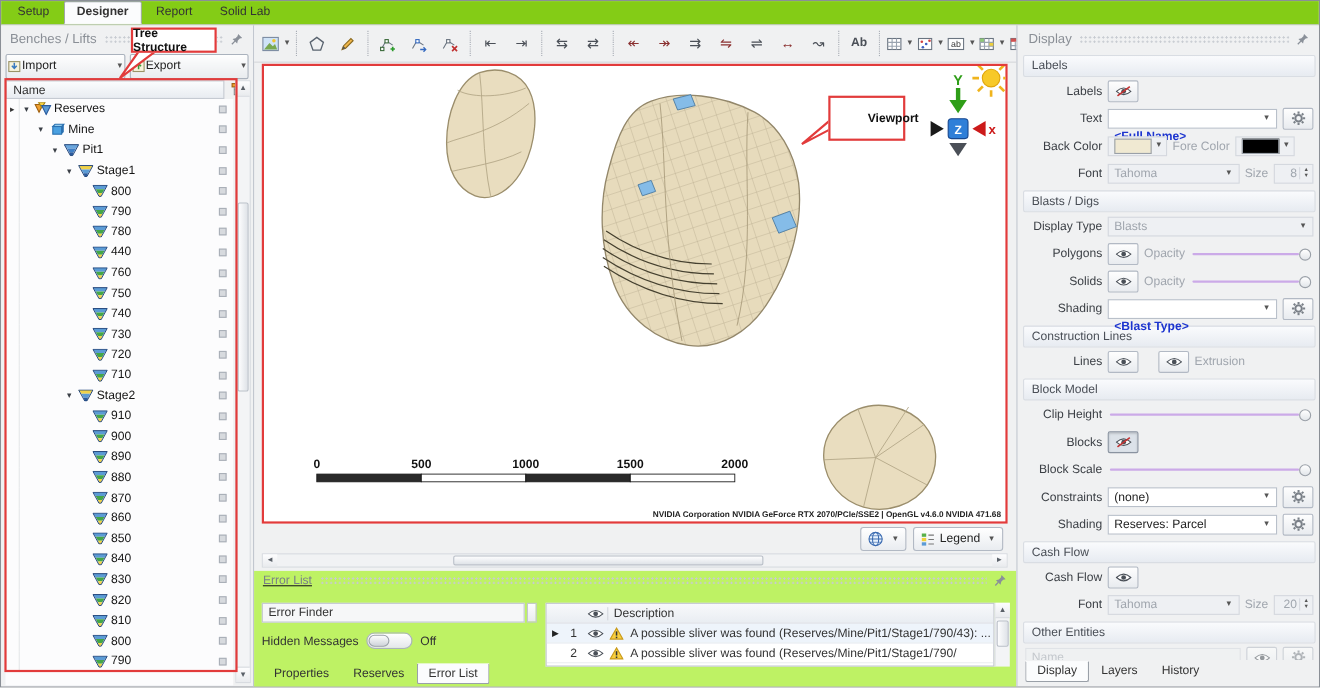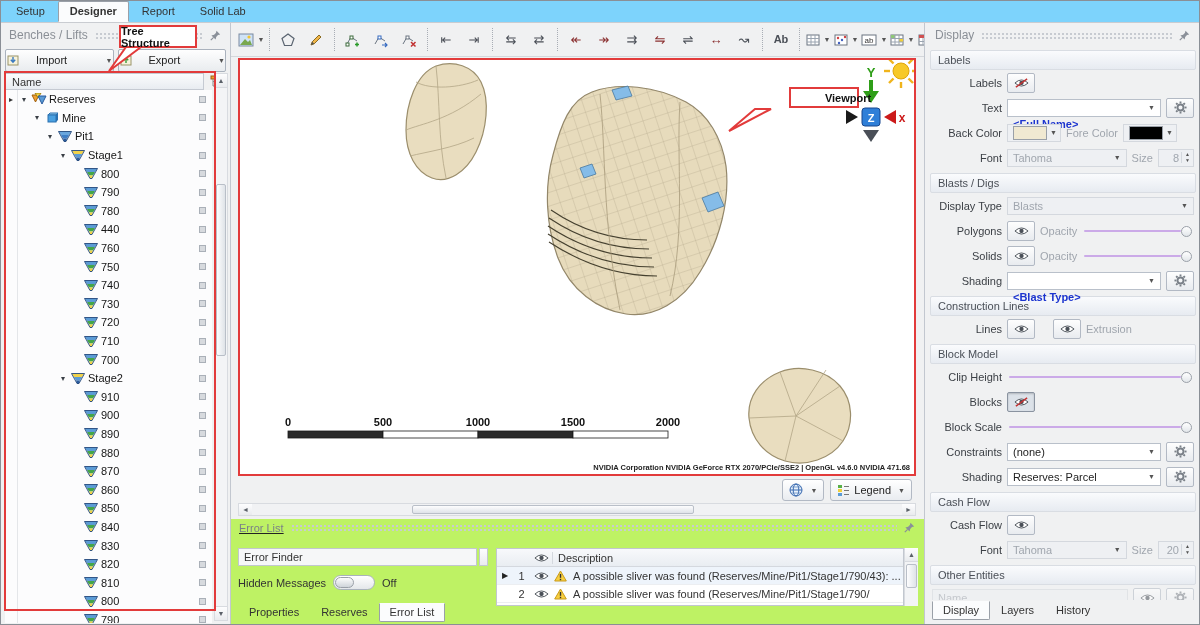--- a/index.html
+++ b/index.html
@@ -1,19 +1,19 @@
 <!DOCTYPE html>
 <html><head>
 <meta charset="utf-8">
 <style>
   html,body{margin:0;padding:0;background:#d8d8d8;}
   .window{position:relative;width:1200px;height:625px;background:#f0f1f2;border:1px solid #8a8f96;
     font-family:"Liberation Sans",sans-serif;font-size:11px;color:#222;overflow:hidden;box-sizing:border-box;}
   
-  .tabstrip{position:absolute;left:0;top:0;right:0;height:22px;background:#7dd3fc;border-bottom:1px solid #c9ccd1;
+  .tabstrip{position:absolute;left:0;top:0;right:0;height:22px;background:#84cc16;border-bottom:1px solid #c9ccd1;
     display:flex;align-items:flex-end;padding-left:3px;box-sizing:border-box;}
   .tab{padding:3px 11px 4px;margin-right:1px;border:1px solid transparent;color:#333;}
   .tab.active{background:#fbfcfd;border-color:#9aa0a8;border-bottom-color:#fbfcfd;border-radius:2px 2px 0 0;font-weight:bold;}
   
   .title-fill{flex:1;height:7px;margin:0 7px;background-image:radial-gradient(#c7cbd1 0.8px,transparent 0.9px);background-size:4px 4px;}
   .pin{width:12px;display:inline-flex;}
   .car{font-size:7px;color:#555;margin-left:auto;padding-left:3px;}
   .i{display:inline-flex;align-items:center;justify-content:center;}
   .ctl-btn{width:26px;height:18px;border:1px solid #b2b9c4;border-radius:2px;flex:none;
     background:linear-gradient(#fefefe,#e8ebef);display:inline-flex;align-items:center;justify-content:center;}
@@ -21,21 +21,21 @@
   .dd{flex:1;height:18px;border:1px solid #b9c0ca;background:#fff;display:flex;align-items:center;padding:0 5px;min-width:0;box-sizing:border-box;}
   .dd.disabled{background:#eef0f3;border-color:#d4d8de;color:#a0a6ae;}
   .dd .val{white-space:nowrap;overflow:hidden;}
   .blue{color:#1c34cf;font-weight:bold;margin-top:32px;}
   .dis{color:#a0a6ae;}
   
   .left-panel{position:absolute;left:0;top:22px;width:230px;bottom:0;background:#f0f1f2;border-right:1px solid #c2c7cf;box-sizing:border-box;}
   .lp-title{height:24px;display:flex;align-items:center;padding:0 8px;color:#8a8f96;font-size:12px;}
   .lp-buttons{display:flex;gap:4px;padding:1px 4px;height:24px;align-items:center;}
   .tool-btn{flex:1;height:21px;border:1px solid #aab2bd;border-radius:2px;background:linear-gradient(#fefefe,#e9ecef);
-    display:flex;align-items:center;justify-content:center;gap:16px;}
+    display:flex;align-items:center;justify-content:center;gap:0;}
   .tree-header{position:absolute;left:4px;top:50px;right:26px;height:17px;background:linear-gradient(#fbfcfd,#e8ecf1);
     border:1px solid #c5cad2;display:flex;align-items:center;padding:0 6px;color:#333;box-sizing:border-box;}
   .tree-icon-btn{position:absolute;right:3px;top:50px;width:20px;height:17px;display:flex;align-items:center;justify-content:center;}
   .tree-body{position:absolute;left:4px;top:67px;right:18px;bottom:1px;overflow:hidden;background:#fcfcfd;}
   .tree-row{height:18.6px;display:flex;align-items:center;color:#151515;}
   .gutter{width:12px;align-self:stretch;display:flex;align-items:center;justify-content:center;font-size:8px;color:#333;
     border-right:1px solid #e4e6e9;flex:none;}
   .tw{width:12px;text-align:center;color:#3a3f46;font-size:8px;flex:none;}
   .ticon{width:17px;display:flex;justify-content:center;flex:none;}
   .tlabel{margin-left:2px;white-space:nowrap;}
@@ -384,35 +384,20 @@
               <polygon points="3,4 11,4 9,7.5 5,7.5" fill="#43a649"></polygon>
               <polygon points="5,7.5 9,7.5 8,10.5 6,10.5" fill="#f0d24a"></polygon>
               <polygon points="0.5,0.5 13.5,0.5 8,10.5 6,10.5" fill="none" stroke="#23477c" stroke-width="0.9"></polygon>
             </svg>
           </span>
           <span class="tlabel">710</span>
           <span class="tmark"></span>
         </div>
         <div class="tree-row">
           <span class="gutter"></span>
-          <span style="width:52px;flex:none"></span>
-          <span class="tw"></span>
-          <span class="ticon">
-            <svg width="14" height="11" viewBox="0 0 14 11">
-              <polygon points="0.5,0.5 13.5,0.5 11,4 3,4" fill="#5b9bd5"></polygon>
-              <polygon points="3,4 11,4 9,7.5 5,7.5" fill="#43a649"></polygon>
-              <polygon points="5,7.5 9,7.5 8,10.5 6,10.5" fill="#f0d24a"></polygon>
-              <polygon points="0.5,0.5 13.5,0.5 8,10.5 6,10.5" fill="none" stroke="#23477c" stroke-width="0.9"></polygon>
-            </svg>
-          </span>
-          <span class="tlabel">700</span>
-          <span class="tmark"></span>
-        </div>
-        <div class="tree-row">
-          <span class="gutter"></span>
           <span style="width:39px;flex:none"></span>
           <span class="tw">▾</span>
           <span class="ticon">
             <svg width="14" height="11" viewBox="0 0 14 11">
               <polygon points="0.5,0.5 13.5,0.5 11,4 3,4" fill="#f0d24a"></polygon>
               <polygon points="3,4 11,4 9,7.5 5,7.5" fill="#5b9bd5"></polygon>
               <polygon points="5,7.5 9,7.5 8,10.5 6,10.5" fill="#2a5b9e"></polygon>
               <polygon points="0.5,0.5 13.5,0.5 8,10.5 6,10.5" fill="none" stroke="#23477c" stroke-width="0.9"></polygon>
             </svg>
           </span>
@@ -1298,20 +1283,20 @@
         <div class="dtab">History</div>
       </div>
   </div>
 
   <div class="callout" id="co-tree" style="left:118px;top:24px;width:78px;height:23px;">
     <span>Tree Structure</span>
   </div>
   <svg class="callout-tail" style="left:104px;top:45px;" width="40" height="27">
     <polygon points="21,1 36,1 4,25" fill="#ffffff" stroke="#e23b3b" stroke-width="2"></polygon>
   </svg>
-  <div class="callout" id="co-vp" style="left:788px;top:86px;width:70px;height:21px;padding-left:48px;">
+  <div class="callout" id="co-vp" style="left:752px;top:86px;width:70px;height:41px;padding-left:48px;">
     <span>Viewport</span>
   </div>
   <svg class="callout-tail" style="left:726px;top:107px;" width="50" height="25">
     <polygon points="28,1 44,1 2,23" fill="#ffffff" stroke="#e23b3b" stroke-width="2"></polygon>
   </svg>
 
 </div>
 
 </body></html>

